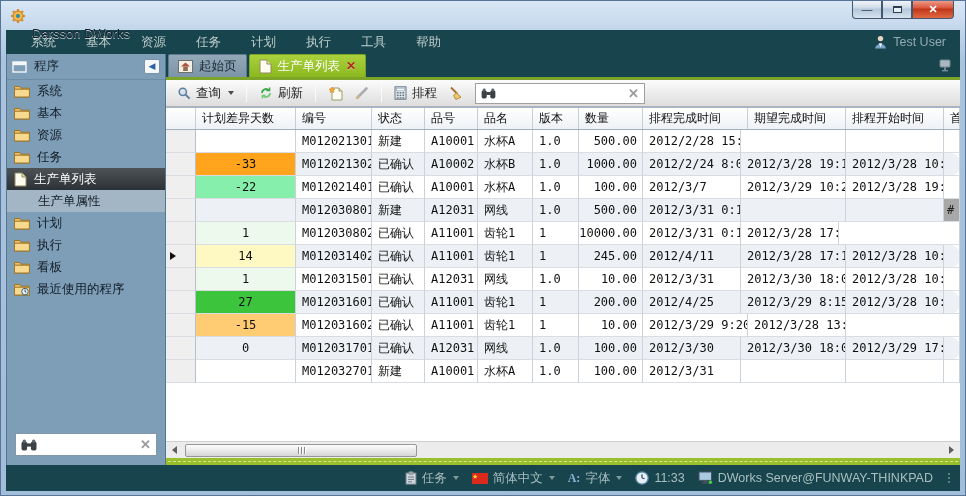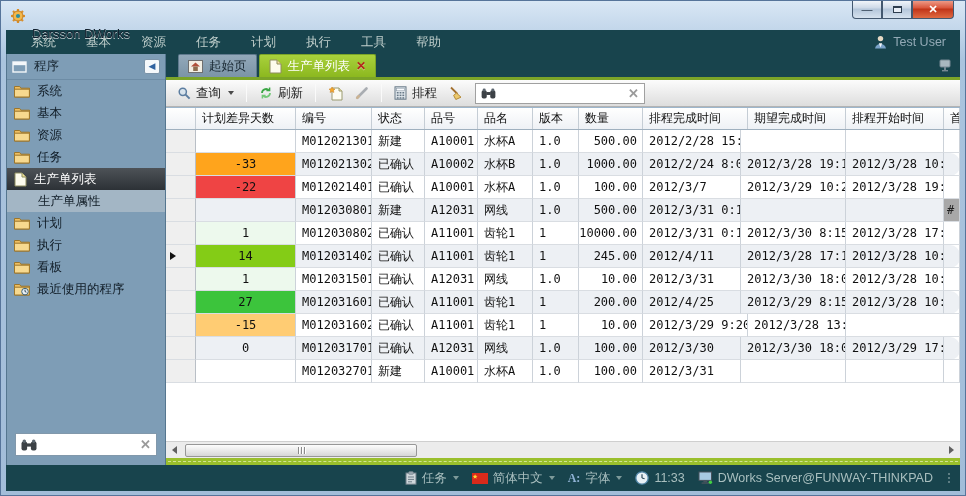--- a/index.html
+++ b/index.html
@@ -41,21 +41,21 @@
   .side-item{height:22px;display:flex;align-items:center;gap:7px;padding-left:7px;font-size:12.5px;color:#101c26;cursor:default;}
   .side-item.selected{background:linear-gradient(#4d5257,#2c3136);color:#fff;}
   .side-item.child{background:#a3b6c5;padding-left:31px;}
   .side-search{margin:auto 8px 9px 8px;height:23px;background:#fff;border:1px solid #8198ab;display:flex;align-items:center;gap:6px;padding:0 5px;}
   .side-search input{flex:1;border:none;outline:none;font-size:12px;min-width:0;background:transparent;}
   .clear-x{color:#9a9a9a;font-weight:bold;font-size:13px;line-height:1;}
 
   
   .content{flex:1;display:flex;flex-direction:column;min-width:0;background:#fff;}
 
-  .tabbar{height:26px;background:#18444d;display:flex;align-items:flex-end;gap:2px;padding-left:12px;border-bottom:3px solid #7ba428;position:relative;}
+  .tabbar{height:26px;background:#18444d;display:flex;align-items:flex-end;gap:2px;padding-left:2px;border-bottom:3px solid #7ba428;position:relative;}
   .tab{height:23px;display:flex;align-items:center;gap:6px;padding:0 9px;font-size:12.5px;border-radius:2px 2px 0 0;cursor:default;}
   .tab.inactive{background:linear-gradient(#93a9ba,#7b94a7);color:#15242e;border:1px solid #5f7a8e;border-bottom:none;}
   .tab.active{background:linear-gradient(#a9d13c,#8cb81f);color:#fff;border:1px solid #7ba428;border-bottom:none;}
   .tab-close{color:#b5271c;font-weight:bold;font-size:12px;line-height:1;text-shadow:0 1px 0 rgba(255,255,255,.4);}
   .tabbar-right-icon{position:absolute;right:8px;top:5px;opacity:.85;}
 
   .toolbar{height:27px;background:linear-gradient(#fcfcfc,#dddddd);border-bottom:1px solid #b3b3b3;display:flex;align-items:center;padding:0 8px;gap:5px;font-size:12.5px;color:#222;}
   .tb-btn{display:flex;align-items:center;gap:5px;padding:2px 3px;border-radius:2px;}
   .tb-sep{width:1px;height:18px;background:#b5b5b5;border-right:1px solid #fafafa;margin:0 4px;}
   .caret{width:0;height:0;border-left:3.5px solid transparent;border-right:3.5px solid transparent;border-top:4px solid #4a4a4a;margin-left:2px;}
@@ -420,21 +420,21 @@
               <div class="td c-item_name" style="width: 55px;">水杯B</div>
               <div class="td c-version" style="width: 46px;">1.0</div>
               <div class="td c-qty" style="width: 64px;">1000.00</div>
               <div class="td c-expected" style="width: 98px;">2012/2/24 8:00</div>
               <div class="td c-sched_finish" style="width: 105px;">2012/3/28 19:10</div>
               <div class="td c-sched_start" style="width: 98px;">2012/3/28 10:52</div>
               <div class="td c-extra" style="flex: 1 1 0%;"></div>
             </div>
             <div class="tr">
               <div class="td rowhead" style="width: 30px;"></div>
-              <div class="td c-diff" style="width: 100px; background: #ef4444;">-22</div>
+              <div class="td c-diff" style="width: 100px; background: #86efac;">-22</div>
               <div class="td c-code" style="width: 76px;">M012021401</div>
               <div class="td c-status" style="width: 53px;">已确认</div>
               <div class="td c-item_no" style="width: 53px;">A10001</div>
               <div class="td c-item_name" style="width: 55px;">水杯A</div>
               <div class="td c-version" style="width: 46px;">1.0</div>
               <div class="td c-qty" style="width: 64px;">100.00</div>
               <div class="td c-expected" style="width: 98px;">2012/3/7</div>
               <div class="td c-sched_finish" style="width: 105px;">2012/3/29 10:20</div>
               <div class="td c-sched_start" style="width: 98px;">2012/3/28 19:10</div>
               <div class="td c-extra" style="flex: 1 1 0%;"></div>
@@ -456,29 +456,28 @@
             <div class="tr">
               <div class="td rowhead" style="width: 30px;"></div>
               <div class="td c-diff" style="width: 100px; background: rgb(237, 249, 237);">1</div>
               <div class="td c-code" style="width: 76px;">M012030802</div>
               <div class="td c-status" style="width: 53px;">已确认</div>
               <div class="td c-item_no" style="width: 53px;">A11001</div>
               <div class="td c-item_name" style="width: 55px;">齿轮1</div>
               <div class="td c-version" style="width: 46px;">1</div>
               <div class="td c-qty" style="width: 64px;">10000.00</div>
               <div class="td c-expected" style="width: 98px;">2012/3/31 0:17</div>
-              <div class="td c-sched_finish" style="width: 105px;">2012/3/30 8:15</div>
               <div class="td c-sched_start" style="width: 98px;">2012/3/28 17:13</div>
               <div class="td c-extra" style="flex: 1 1 0%;"></div>
             </div>
             <div class="tr even">
               <div class="td rowhead" style="width: 30px;">
                 <span class="row-marker"></span>
               </div>
-              <div class="td c-diff" style="width: 100px; background: #84cc16;">14</div>
+              <div class="td c-diff" style="width: 100px; background: #fef9c3;">14</div>
               <div class="td c-code" style="width: 76px;">M012031402</div>
               <div class="td c-status" style="width: 53px;">已确认</div>
               <div class="td c-item_no" style="width: 53px;">A11001</div>
               <div class="td c-item_name" style="width: 55px;">齿轮1</div>
               <div class="td c-version" style="width: 46px;">1</div>
               <div class="td c-qty" style="width: 64px;">245.00</div>
               <div class="td c-expected" style="width: 98px;">2012/4/11</div>
               <div class="td c-sched_finish" style="width: 105px;">2012/3/28 17:13</div>
               <div class="td c-sched_start" style="width: 98px;">2012/3/28 10:52</div>
               <div class="td c-extra" style="flex: 1 1 0%;"></div>

